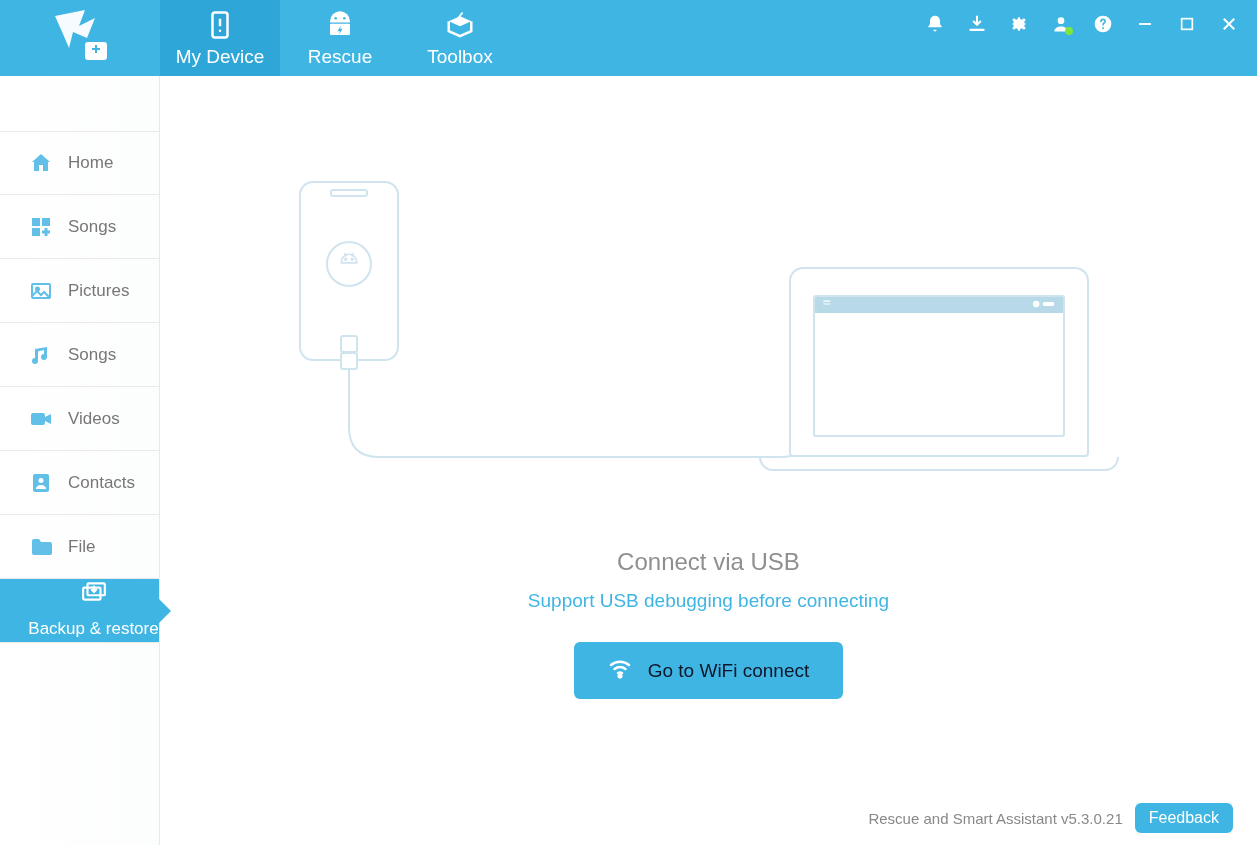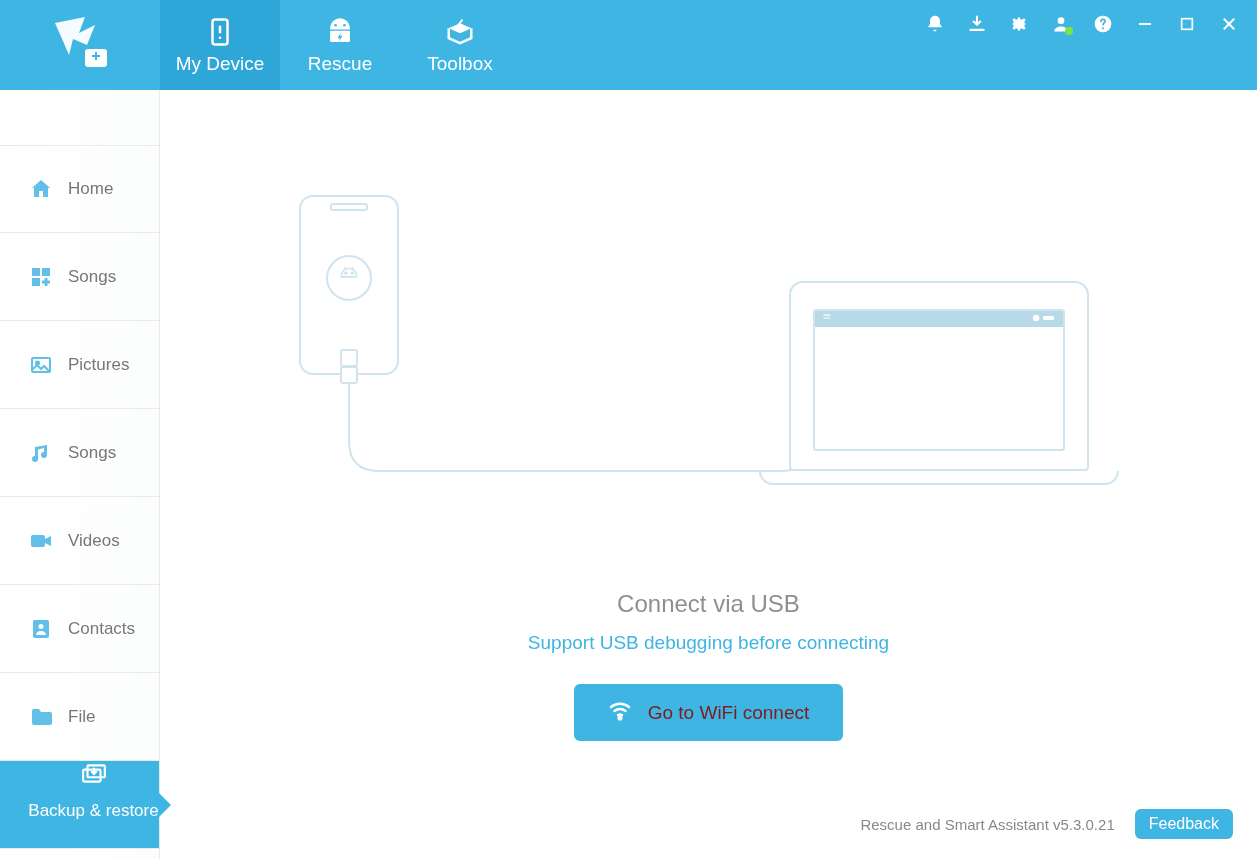--- a/index.html
+++ b/index.html
@@ -20,21 +20,21 @@
     overflow:hidden;
     color:#333;
     -webkit-font-smoothing:antialiased;
   }
 
   
   .header {
     display:flex;
     align-items:stretch;
     background:var(--brand);
-    height:90px;
+    height:76px;
     color:#fff;
   }
   .logo-box {
     width:160px;
     display:flex;
     align-items:center;
     justify-content:center;
   }
   .nav-tabs { display:flex; }
   .nav-tab {
@@ -75,21 +75,21 @@
     border-right:1px solid var(--light-line);
     padding-top:55px;
     position:relative;
     background:linear-gradient(to right,#ffffff,#fcfdfd);
   }
   .side-item {
     display:flex;
     align-items:center;
     gap:14px;
     padding:0 0 0 28px;
-    height:88px;
+    height:64px;
     border-bottom:1px solid var(--light-line);
     cursor:pointer;
     font-size:17px;
     color:var(--sidebar-text);
   }
   .side-item:first-child { border-top:1px solid var(--light-line); }
   .side-item .side-icon {
     width:26px; height:26px;
     display:flex; align-items:center; justify-content:center;
     color:var(--sidebar-icon);
@@ -121,49 +121,49 @@
     flex-direction:column;
     align-items:center;
   }
   .illustration {
     margin-top:105px;
     width:820px;
     height:290px;
     position:relative;
   }
   .connect-title {
-    margin-top:105px;
+    margin-top:77px;
     font-size:24px;
     color:#8f8f8f;
   }
   .connect-link {
     margin-top:14px;
     font-size:19px;
     color:var(--brand);
     cursor:pointer;
   }
   .wifi-btn {
     margin-top:30px;
     background:var(--brand);
-    color:#7f1d1d;
+    color:#0f172a;
     border:none;
     border-radius:6px;
     padding:14px 34px;
     font-size:19px;
     display:flex;
     align-items:center;
     gap:16px;
     cursor:pointer;
   }
   .footer {
     position:absolute;
-    right:24px; bottom:20px;
-    display:flex;
-    align-items:center;
-    gap:20px;
+    right:24px; bottom:12px;
+    display:flex;
+    align-items:center;
+    gap:12px;
     font-size:15px;
     color:#888;
   }
   .feedback-btn {
     background:var(--brand);
     color:#fff;
     border:none;
     border-radius:6px;
     padding:6px 14px;
     font-size:16px;

